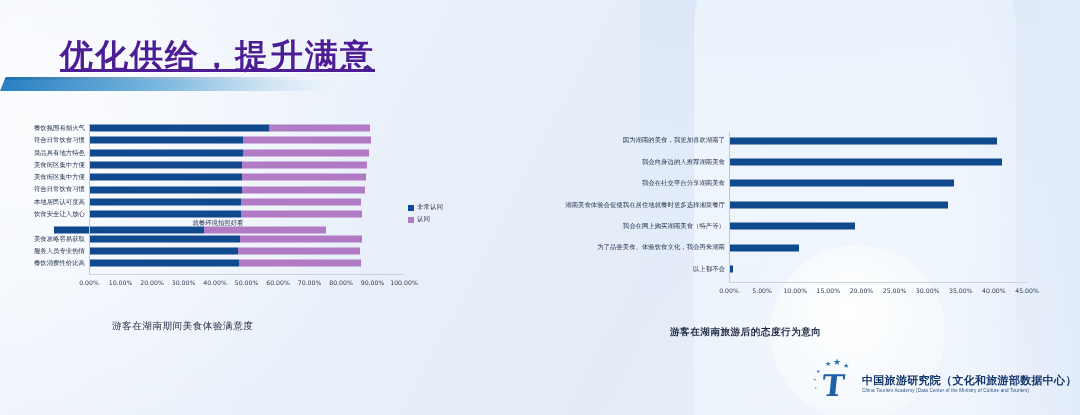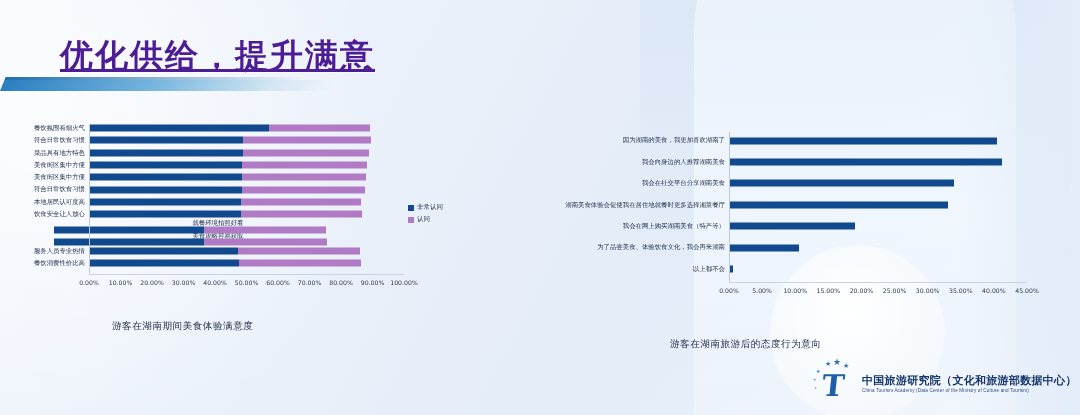--- a/index.html
+++ b/index.html
@@ -229,21 +229,21 @@
           <div class="bar" title="认同: 38.7%" style="background: rgb(176, 123, 196); left: 151.515px; width: 121.905px;"></div>
         </div>
       </div>
       <div class="row" style="height: 12.3px; flex-direction: column;">
         <div class="row-label" style="width: 73px; padding-right: 4px;">就餐环境拍照好看</div>
         <div class="row-track" style="width: 315px;">
           <div class="bar" title="非常认同: 47.9%" style="background: rgb(17, 73, 142); left: 0px; width: 150.885px;"></div>
           <div class="bar" title="认同: 38.5%" style="background: rgb(176, 123, 196); left: 150.885px; width: 121.275px;"></div>
         </div>
       </div>
-      <div class="row" style="height: 12.3px; flex-direction: column;">
+      <div class="row" style="height: 12.3px;">
         <div class="row-label" style="width: 73px; padding-right: 4px;">美食攻略容易获取</div>
         <div class="row-track" style="width: 315px;">
           <div class="bar" title="非常认同: 47.8%" style="background: rgb(17, 73, 142); left: 0px; width: 150.57px;"></div>
           <div class="bar" title="认同: 39%" style="background: rgb(176, 123, 196); left: 150.57px; width: 122.85px;"></div>
         </div>
       </div>
       <div class="row" style="height: 12.3px;">
         <div class="row-label" style="width: 73px; padding-right: 4px;">服务人员专业热情</div>
         <div class="row-track" style="width: 315px;">
           <div class="bar" title="非常认同: 47.3%" style="background: rgb(17, 73, 142); left: 0px; width: 148.995px;"></div>
@@ -339,21 +339,21 @@
       <div class="tick" style="left: 292.111px;">5.00%</div>
       <div class="tick" style="left: 325.222px;">10.00%</div>
       <div class="tick" style="left: 358.333px;">15.00%</div>
       <div class="tick" style="left: 391.444px;">20.00%</div>
       <div class="tick" style="left: 424.556px;">25.00%</div>
       <div class="tick" style="left: 457.667px;">30.00%</div>
       <div class="tick" style="left: 490.778px;">35.00%</div>
       <div class="tick" style="left: 523.889px;">40.00%</div>
       <div class="tick" style="left: 557px;">45.00%</div>
     </div>
-  <div class="caption" style="left:200px; top:208px;">游客在湖南旅游后的态度行为意向</div>
+  <div class="caption" style="left:200px; top:196px;font-weight:bold;">游客在湖南旅游后的态度行为意向</div>
 </div>
 
 <div id="logo">
   <div class="logo-mark">
     <span class="star s1">★</span>
     <span class="star s2">★</span>
     <span class="star s3">★</span>
     <span class="star s4">★</span>
     <span class="star s5">★</span>
     <span class="star s6">★</span>

